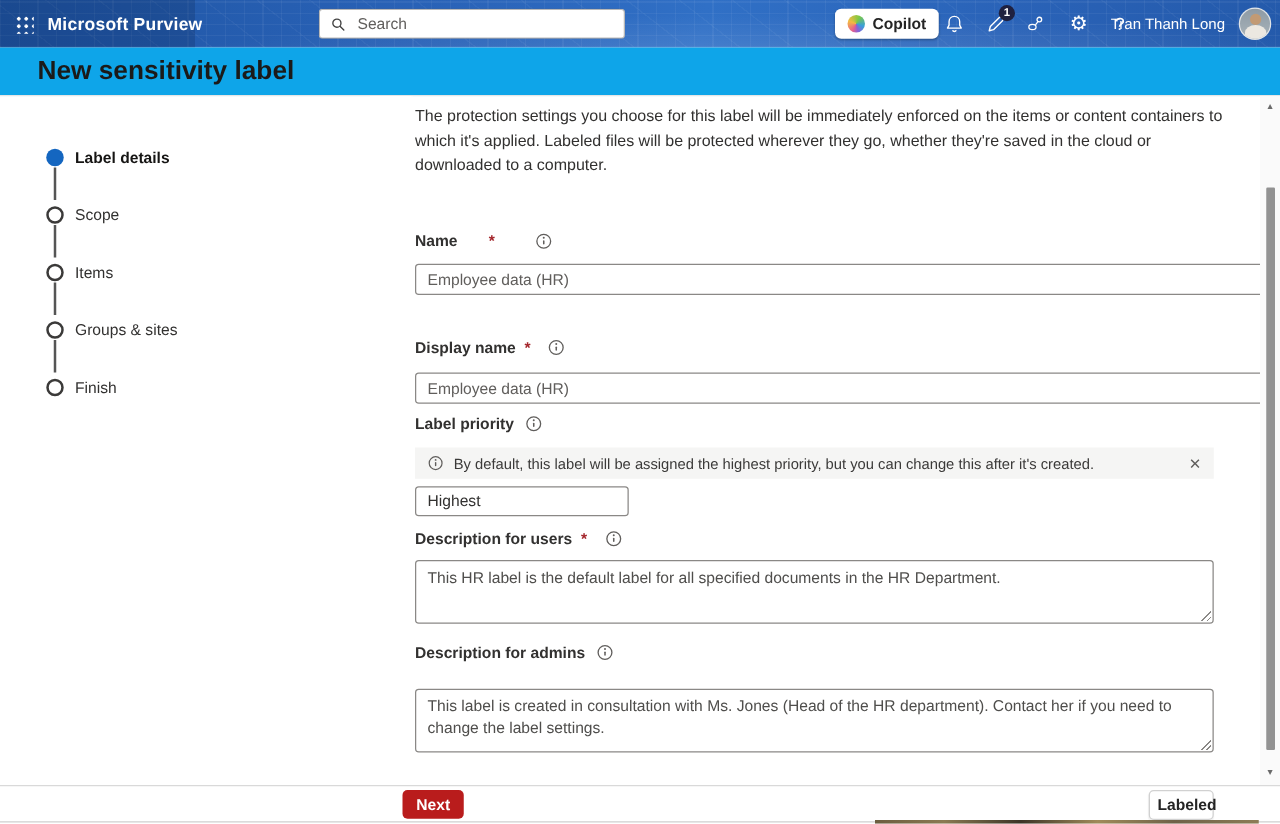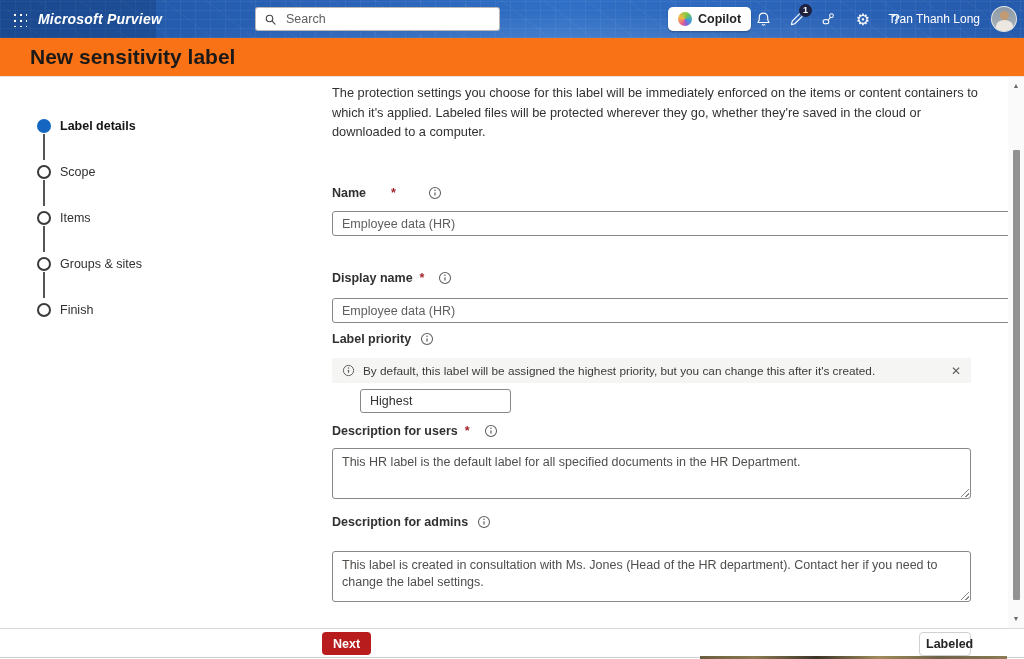--- a/index.html
+++ b/index.html
@@ -14,38 +14,38 @@
       radial-gradient(ellipse at 60% 130%, rgba(255,255,255,0.14), transparent 55%),
       repeating-linear-gradient(0deg, rgba(255,255,255,0.05) 0 1px, transparent 1px 9px),
       repeating-linear-gradient(90deg, rgba(255,255,255,0.05) 0 1px, transparent 1px 15px),
       repeating-linear-gradient(38deg, rgba(255,255,255,0.04) 0 1px, transparent 1px 26px),
       linear-gradient(100deg,#1f55a4 0%,#2a63b8 35%,#3070c6 55%,#2a63b8 78%,#245aab 100%);
   }
   .brand-shade{position:absolute;left:0;top:0;width:156px;height:38px;background:rgba(10,32,74,0.22);}
   .waffle{position:absolute;left:11px;top:11px;width:16px;height:16px;cursor:pointer;
     background-image:radial-gradient(circle,#fff 1.3px,transparent 1.5px);
     background-size:6px 6px;background-position:1px 1px;}
-  .app-title{position:absolute;left:38px;top:0;height:38px;line-height:38px;color:#fff;font-size:14px;font-weight:700;letter-spacing:.2px;font-style:italic;}
+  .app-title{position:absolute;left:38px;top:0;height:38px;line-height:38px;color:#fff;font-size:14px;font-weight:700;letter-spacing:.2px;}
   .searchbox{position:absolute;left:255px;top:7px;width:245px;height:24px;background:#fff;border:1px solid rgba(0,0,0,.28);border-radius:3px;display:flex;align-items:center;box-sizing:border-box;padding:0 8px;gap:7px;}
   .searchbox input{border:none;outline:none;flex:1;font-size:12.5px;font-family:inherit;color:#323130;background:transparent;}
   .searchbox input::placeholder{color:#605e5c;}
   .copilot-btn{position:absolute;left:668px;top:7px;height:24px;padding:0 10px;background:#fff;border:none;border-radius:5px;display:flex;align-items:center;gap:6px;font-size:12.5px;font-weight:700;color:#242424;box-shadow:0 1px 2px rgba(0,0,0,.3);cursor:pointer;font-family:inherit;}
   .copilot-ic{width:14px;height:14px;border-radius:50%;
     background:conic-gradient(from 210deg,#e8618c,#f4ba42 22%,#7dc943 48%,#38a0da 72%,#8b5fd6 88%,#e8618c);}
   .tb-icon{position:absolute;top:0;height:38px;width:30px;display:flex;align-items:center;justify-content:center;cursor:pointer;color:#fff;}
   .tb-badge{position:absolute;top:4px;right:-1px;min-width:13px;height:13px;border-radius:7px;background:#1f2140;color:#fff;font-size:9px;line-height:13px;text-align:center;font-weight:700;}
   .glyph{font-size:16px;color:#fff;}
   .help-glyph{font-size:14px;color:#fff;}
   .user-name{position:absolute;right:44px;top:0;height:38px;line-height:38px;color:#fff;font-size:12px;cursor:pointer;}
   .avatar{position:absolute;right:7px;top:6px;width:26px;height:26px;border-radius:50%;cursor:pointer;overflow:hidden;
     background:linear-gradient(180deg,#8d9aa5 0%,#aab4ba 100%);border:1px solid rgba(255,255,255,.7);box-sizing:border-box;}
   .avatar::before{content:"";position:absolute;left:8px;top:4px;width:9px;height:9px;border-radius:50%;background:#c29а74;background:#c29a74;}
   .avatar::after{content:"";position:absolute;left:4px;top:13px;width:17px;height:12px;border-radius:50% 50% 0 0;background:#ece8e1;}
   
-  .page-header{position:absolute;left:0;top:38px;width:1024px;height:39px;background:#f97316;border-bottom:1px solid #e6e6e6;box-sizing:border-box;}
+  .page-header{position:absolute;left:0;top:38px;width:1024px;height:39px;background:#0ea5e9;border-bottom:1px solid #e6e6e6;box-sizing:border-box;}
   .page-title{position:absolute;left:30px;top:7px;font-size:21px;font-weight:700;color:#1b1a19;}
   
   .left-rail{position:absolute;left:0;top:77px;width:330px;height:551px;border-right:1px solid #e4e4e4;box-sizing:border-box;background:#fff;}
   .step{position:absolute;left:0;width:280px;height:20px;cursor:pointer;}
   .step-dot{position:absolute;left:37px;top:3px;width:14px;height:14px;border-radius:50%;box-sizing:border-box;}
   .dot-active{background:#1466c0;}
   .dot-idle{background:#fff;border:2px solid #3b3a39;}
   .step-label{position:absolute;left:60px;top:3px;font-size:12.5px;color:#323130;}
   .label-active{font-weight:700;color:#161514;}
   .connector{position:absolute;left:43px;width:1.5px;height:26px;background:#555;}
@@ -205,21 +205,21 @@
     <span class="info-ic" style="margin:0;">
         <svg viewBox="0 0 16 16" width="13" height="13">
           <circle cx="8" cy="8" r="6.3" fill="none" stroke="#605e5c" stroke-width="1.2"></circle>
           <rect x="7.3" y="7" width="1.4" height="4" rx="0.7" fill="#605e5c"></rect>
           <circle cx="8" cy="4.8" r="0.9" fill="#605e5c"></circle>
         </svg>
       </span>
     <span class="banner-text">By default, this label will be assigned the highest priority, but you can change this after it's created.</span>
     <span class="banner-close">✕</span>
   </div>
-  <input class="txt-input" style="top: 312px; width: 151px; height: 24px; color: rgb(50, 49, 48); margin-left: 28px;" type="text" value="Highest">
+  <input class="txt-input" style="top: 312px; width: 171px; height: 24px; color: rgb(50, 49, 48);" type="text" value="Highest">
 
   <div class="field-label-row" style="top:347px;">
     <span>Description for users</span>
       <span class="req">*</span>
     <span class="info-ic">
         <svg viewBox="0 0 16 16" width="14" height="14">
           <circle cx="8" cy="8" r="6.3" fill="none" stroke="#605e5c" stroke-width="1.2"></circle>
           <rect x="7.3" y="7" width="1.4" height="4" rx="0.7" fill="#605e5c"></rect>
           <circle cx="8" cy="4.8" r="0.9" fill="#605e5c"></circle>
         </svg>

